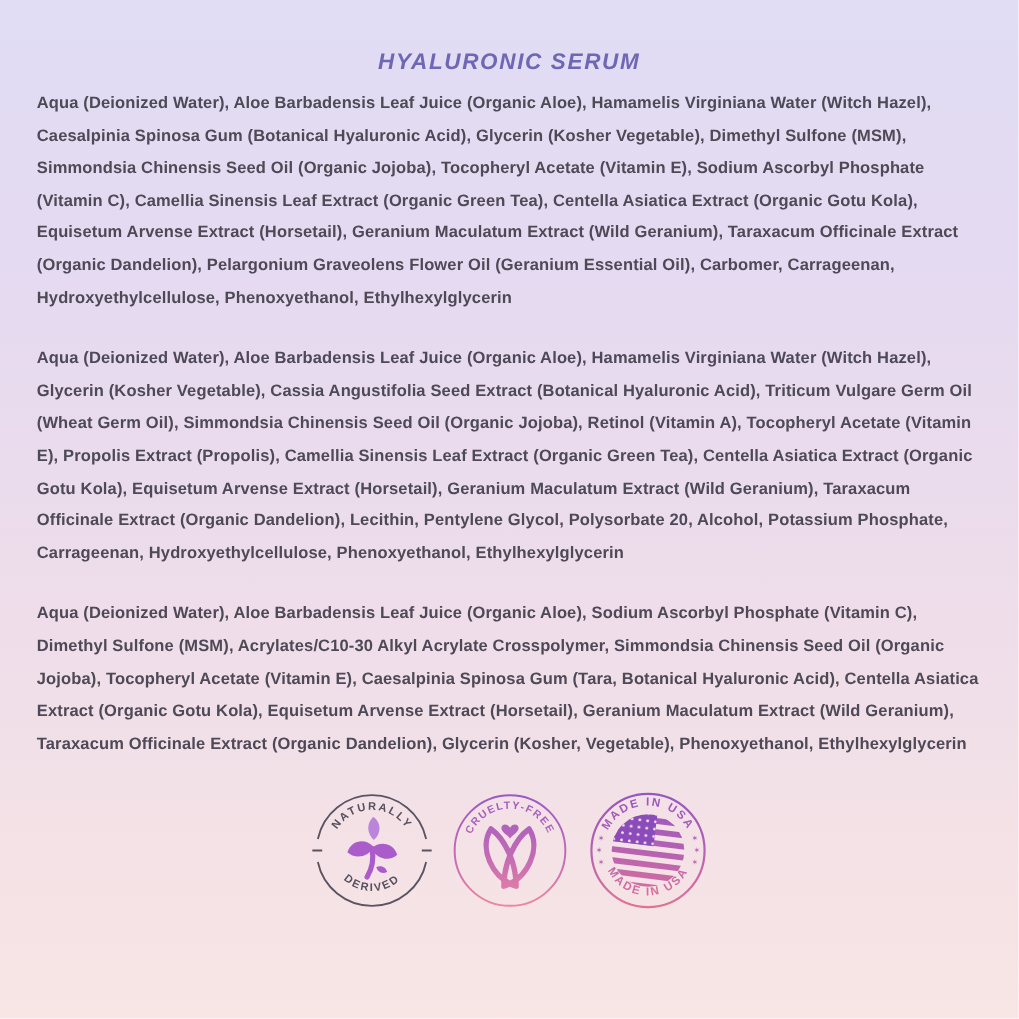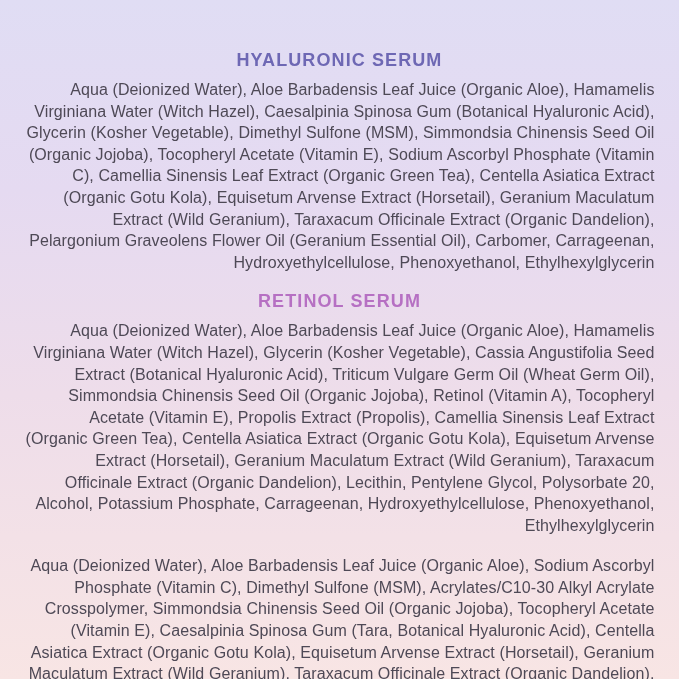--- a/index.html
+++ b/index.html
@@ -8,40 +8,41 @@
     font-family:"Liberation Sans",sans-serif;
     background:linear-gradient(180deg,#e0ddf4 0%,#e5daf1 28%,#eeddea 58%,#f8e5e4 100%);
     overflow:hidden;
   }
   .page{
     width:679px;height:679px;
     padding-top:34px;
     box-sizing:border-box;
   }
   h2.serum-title{
-    margin:17px 0 10px 0;
+    margin:0 0 10px 0;
     text-align:center;
-    font-size:18px;
+    font-size:15px;
     line-height:1;
     font-weight:700;
     letter-spacing:1.1px;
     white-space:pre;
+    font-style:italic;
   }
   h2.hyaluronic{color:#6e68b4;}
   h2.retinol{color:#b670c3;}
   h2.vitamince{color:#cb7280;}
   p.ingredients{
     width:630px;
     margin:0 auto 19px auto;
-    text-align:right;
-    font-size:16px;
+    text-align:left;
+    font-size:11px;
     line-height:21.6px;
     letter-spacing:0.1px;
     color:#4e4956;
-    font-weight:400;
+    font-weight:700;
   }
   .badges{
     display:flex;
     justify-content:center;
     align-items:center;
     gap:10px;
     margin-top:13px;
   }
   svg.badge{width:82px;height:82px;display:block;}
   .badge-text{
@@ -53,21 +54,20 @@
 <body>
 
 <div class="page">
 
   <section>
     <h2 class="serum-title hyaluronic">HYALURONIC SERUM</h2>
     <p class="ingredients">Aqua (Deionized Water), Aloe Barbadensis Leaf Juice (Organic Aloe), Hamamelis Virginiana Water (Witch Hazel), Caesalpinia Spinosa Gum (Botanical Hyaluronic Acid), Glycerin (Kosher Vegetable), Dimethyl Sulfone (MSM), Simmondsia Chinensis Seed Oil (Organic Jojoba), Tocopheryl Acetate (Vitamin E), Sodium Ascorbyl Phosphate (Vitamin C), Camellia Sinensis Leaf Extract (Organic Green Tea), Centella Asiatica Extract (Organic Gotu Kola), Equisetum Arvense Extract (Horsetail), Geranium Maculatum Extract (Wild Geranium), Taraxacum Officinale Extract (Organic Dandelion), Pelargonium Graveolens Flower Oil (Geranium Essential Oil), Carbomer, Carrageenan, Hydroxyethylcellulose, Phenoxyethanol, Ethylhexylglycerin</p>
   </section>
 
   <section>
-    <h2 class="serum-title retinol">RETINOL SERUM</h2>
     <p class="ingredients">Aqua (Deionized Water), Aloe Barbadensis Leaf Juice (Organic Aloe), Hamamelis Virginiana Water (Witch Hazel), Glycerin (Kosher Vegetable), Cassia Angustifolia Seed Extract (Botanical Hyaluronic Acid), Triticum Vulgare Germ Oil (Wheat Germ Oil), Simmondsia Chinensis Seed Oil (Organic Jojoba), Retinol (Vitamin A), Tocopheryl Acetate (Vitamin E), Propolis Extract (Propolis), Camellia Sinensis Leaf Extract (Organic Green Tea), Centella Asiatica Extract (Organic Gotu Kola), Equisetum Arvense Extract (Horsetail), Geranium Maculatum Extract (Wild Geranium), Taraxacum Officinale Extract (Organic Dandelion), Lecithin, Pentylene Glycol, Polysorbate 20, Alcohol, Potassium Phosphate, Carrageenan, Hydroxyethylcellulose, Phenoxyethanol, Ethylhexylglycerin</p>
   </section>
 
   <section>
     <p class="ingredients">Aqua (Deionized Water), Aloe Barbadensis Leaf Juice (Organic Aloe), Sodium Ascorbyl Phosphate (Vitamin C), Dimethyl Sulfone (MSM), Acrylates/C10-30 Alkyl Acrylate Crosspolymer, Simmondsia Chinensis Seed Oil (Organic Jojoba), Tocopheryl Acetate (Vitamin E), Caesalpinia Spinosa Gum (Tara, Botanical Hyaluronic Acid), Centella Asiatica Extract (Organic Gotu Kola), Equisetum Arvense Extract (Horsetail), Geranium Maculatum Extract (Wild Geranium), Taraxacum Officinale Extract (Organic Dandelion), Glycerin (Kosher, Vegetable), Phenoxyethanol, Ethylhexylglycerin</p>
   </section>
 
   <div class="badges">
 
     <svg class="badge" viewBox="0 0 100 100">

